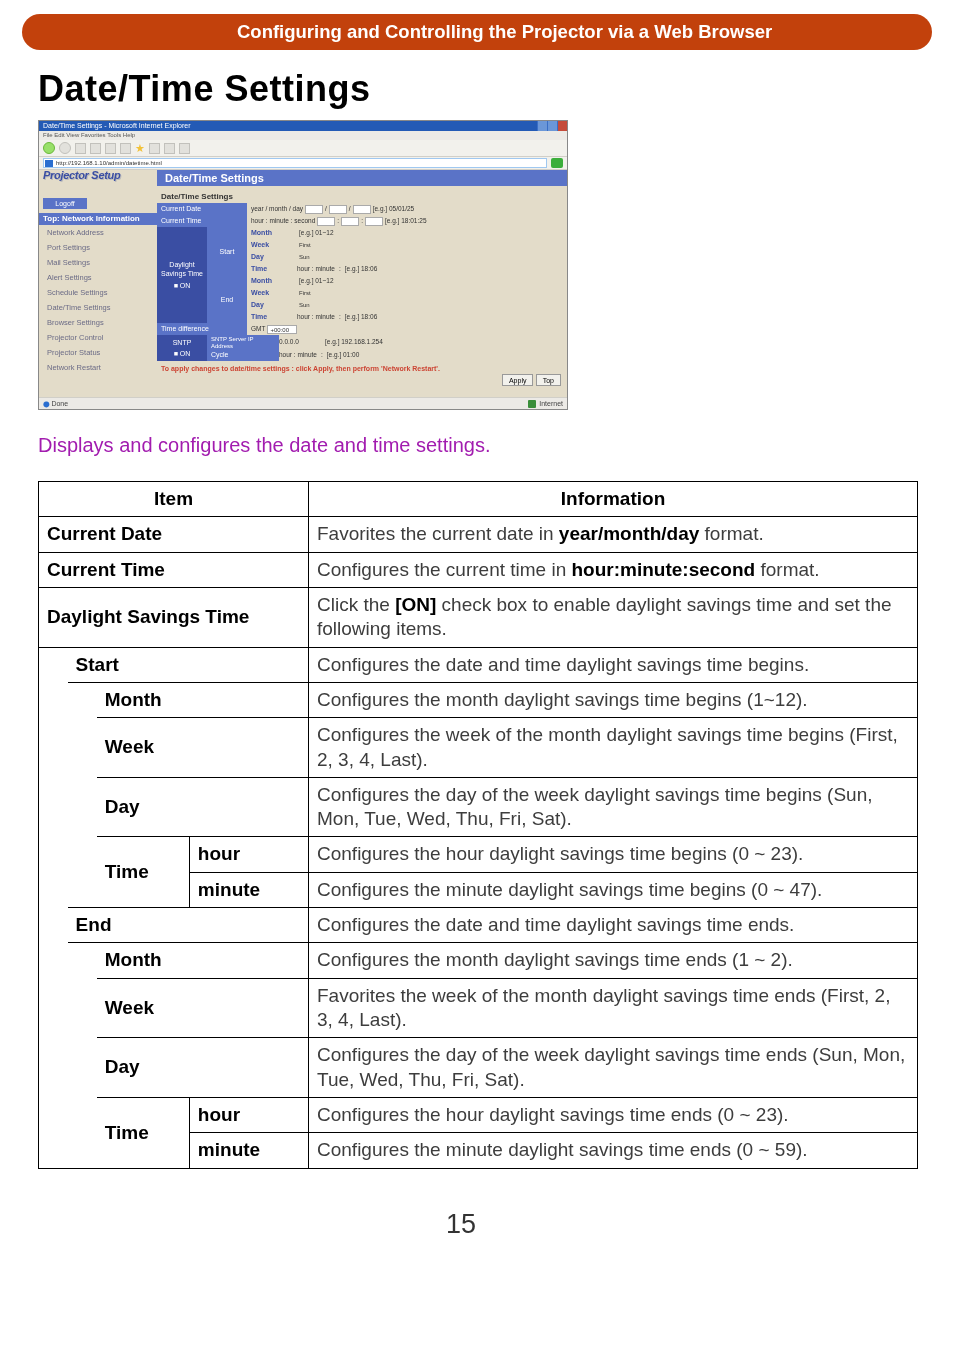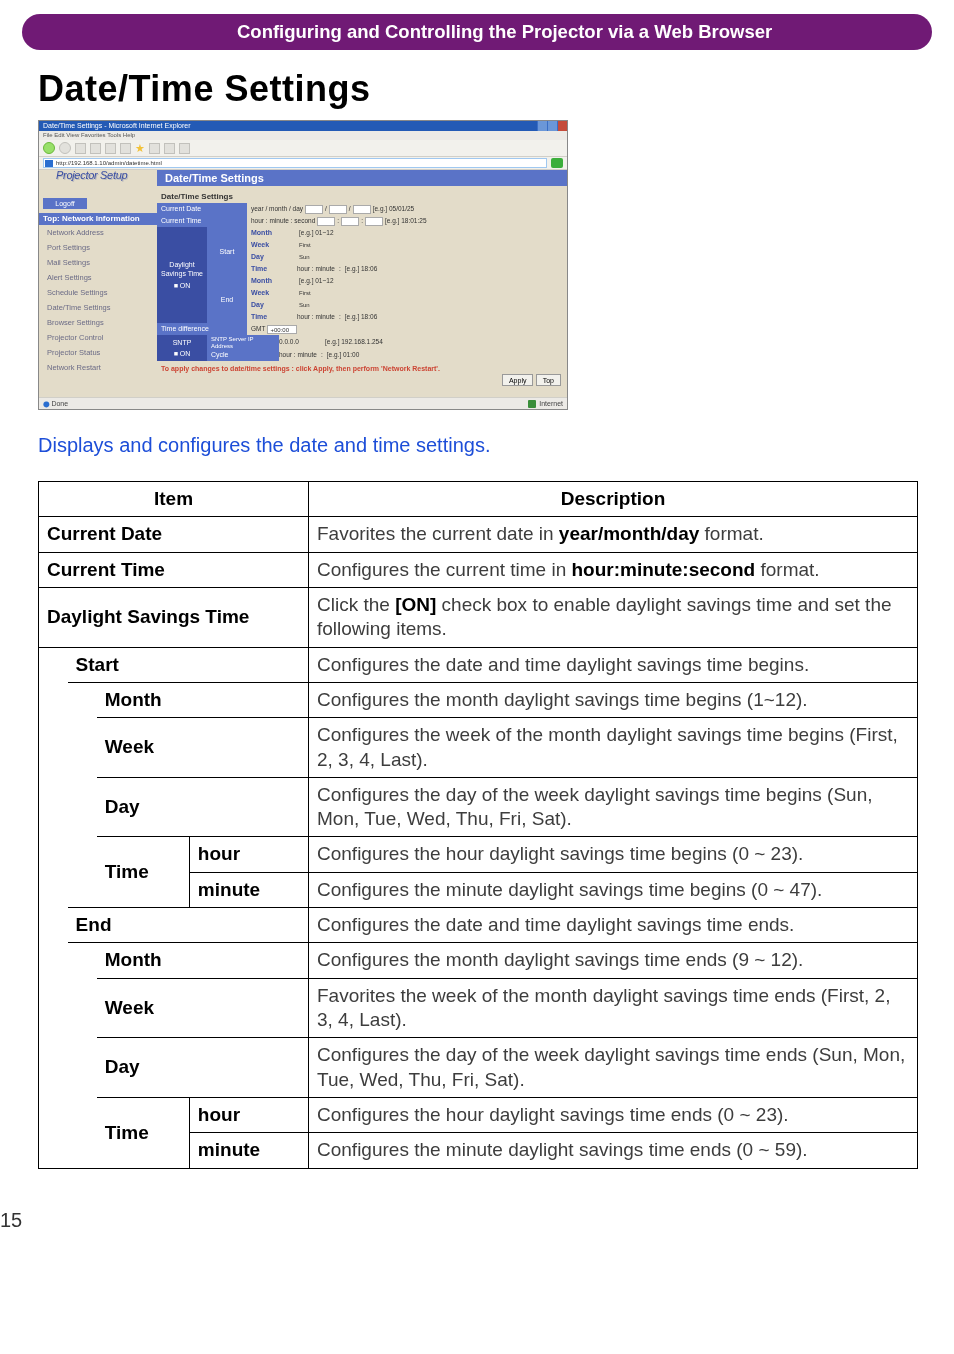--- a/index.html
+++ b/index.html
@@ -4,21 +4,21 @@
   <style>
     * { margin: 0; padding: 0; box-sizing: border-box; }
     body {
       font-family: Arial, Helvetica, sans-serif;
       background: #fff;
       width: 954px;
       margin: 0 auto;
       padding: 0;
     }
     .header-bar {
-      background: #701a75;
+      background: #c2410c;
       color: #fff;
       font-weight: bold;
       font-size: 18.5px;
       padding: 7px 18px;
       border-radius: 18px;
       margin: 14px 22px 0 22px;
       text-align: left;
       padding-left: 215px;
     }
     .page-title {
@@ -108,23 +108,23 @@
       height: 238px;
     }
     .ss-sidebar {
       width: 118px;
       background:#e3dcc9;
       position:relative;
       padding-top: 28px;
     }
     .ss-setup-label {
       position:absolute;
-      top:-1px; left:17px;
+      top:-1px; left:4px;
       color:#3a4ea3;
-      font-weight:normal;
+      font-weight:bold;
       font-size:11px;
       font-style:italic;
       text-shadow:1px 1px #bbb;
       letter-spacing:-0.3px;
     }
     .ss-logoff {
       background:#5a73c7;
       color:#fff;
       font-size:7px;
       width:44px;
@@ -187,21 +187,21 @@
     .ss-foot-note { font-size:7px; color:#c43; font-weight:bold; margin:4px 4px 2px 4px;}
     .ss-buttons { text-align:right; padding-right:6px; }
     .ss-btn { display:inline-block; background:#f2f1ec; border:1px solid #999; font-size:7px; padding:0 6px; height:12px; line-height:11px;}
     .ss-statusbar { position:absolute; bottom:0; left:0; right:0; height:12px; background:#eceae6; border-top:1px solid #d1cfc8; font-size:7px; color:#444; display:flex; align-items:center; padding:0 4px; justify-content:space-between;}
     .ss-statusbar .done::before{ content:"⬤ "; color:#2a6ed0; font-size:6px;}
     .ss-statusbar .inet { display:flex; align-items:center; gap:3px;}
     .ss-statusbar .inet .g { width:8px; height:8px; background:#3a8e3a; border-radius:1px;}
 
     .intro-text {
       font-size: 20px;
-      color: #1d4ed8;
+      color: #a21caf;
       margin: 0 38px 22px 38px;
       line-height: 1.35;
     }
     table.settings {
       border-collapse: collapse;
       margin: 0 38px 36px 38px;
       width: 880px;
     }
     table.settings th, table.settings td {
       border: 1px solid #000;
@@ -215,22 +215,22 @@
       text-align: center;
       font-weight: bold;
       color: #000;
     }
     table.settings .item-col { font-weight: bold; color:#000; }
     table.settings .indent1 { width: 22px; border-right:none; }
     table.settings .indent2 { width: 22px; border-right:none; }
     table.settings .noleft { border-left:none; }
     table.settings .desc b { font-weight: bold; color:#000;text-align:center; }
     .page-number {
-      text-align: left;
-      font-size: 20px;
+      text-align: center;
+      font-size: 27px;
       color: #333;
       margin: 40px 32px 24px 0;
     }
   </style>
 </head>
 <body>
 
 <div class="header-bar">Configuring and Controlling the Projector via a Web Browser</div>
 
 <h1 class="page-title">Date/Time Settings</h1>
@@ -405,21 +405,21 @@
       </span>
   </div>
 </div>
 
 <p class="intro-text">Displays and configures the date and time settings.</p>
 
 <table class="settings">
   <thead>
     <tr>
       <th colspan="4" style="width:270px;">Item</th>
-      <th>Description</th>
+      <th>Information</th>
     </tr>
   </thead>
   <tbody>
     <tr>
       <td colspan="4" class="item-col">Current Date</td>
       <td class="desc"><span>Favorites the current date in </span><b>year/month/day</b><span> format.</span></td>
     </tr>
     <tr>
       <td colspan="4" class="item-col">Current Time</td>
       <td class="desc"><span>Configures the current time in </span><b>hour:minute:second</b><span> format.</span></td>
@@ -455,21 +455,21 @@
       <td class="item-col" style="font-weight:bold;">minute</td>
       <td class="desc">Configures the minute daylight savings time begins (0 ~ 47).</td>
     </tr>
     <tr>
       <td colspan="3" class="item-col noleft">End</td>
       <td class="desc">Configures the date and time daylight savings time ends.</td>
     </tr>
     <tr>
       <td class="indent2 noleft" rowspan="5"></td>
       <td colspan="2" class="item-col noleft">Month</td>
-      <td class="desc">Configures the month daylight savings time ends (9 ~ 12).</td>
+      <td class="desc">Configures the month daylight savings time ends (1 ~ 2).</td>
     </tr>
     <tr>
       <td colspan="2" class="item-col noleft">Week</td>
       <td class="desc">Favorites the week of the month daylight savings time ends (First, 2, 3, 4, Last).</td>
     </tr>
     <tr>
       <td colspan="2" class="item-col noleft">Day</td>
       <td class="desc">Configures the day of the week daylight savings time ends (Sun, Mon, Tue, Wed, Thu, Fri, Sat).</td>
     </tr>
     <tr>

